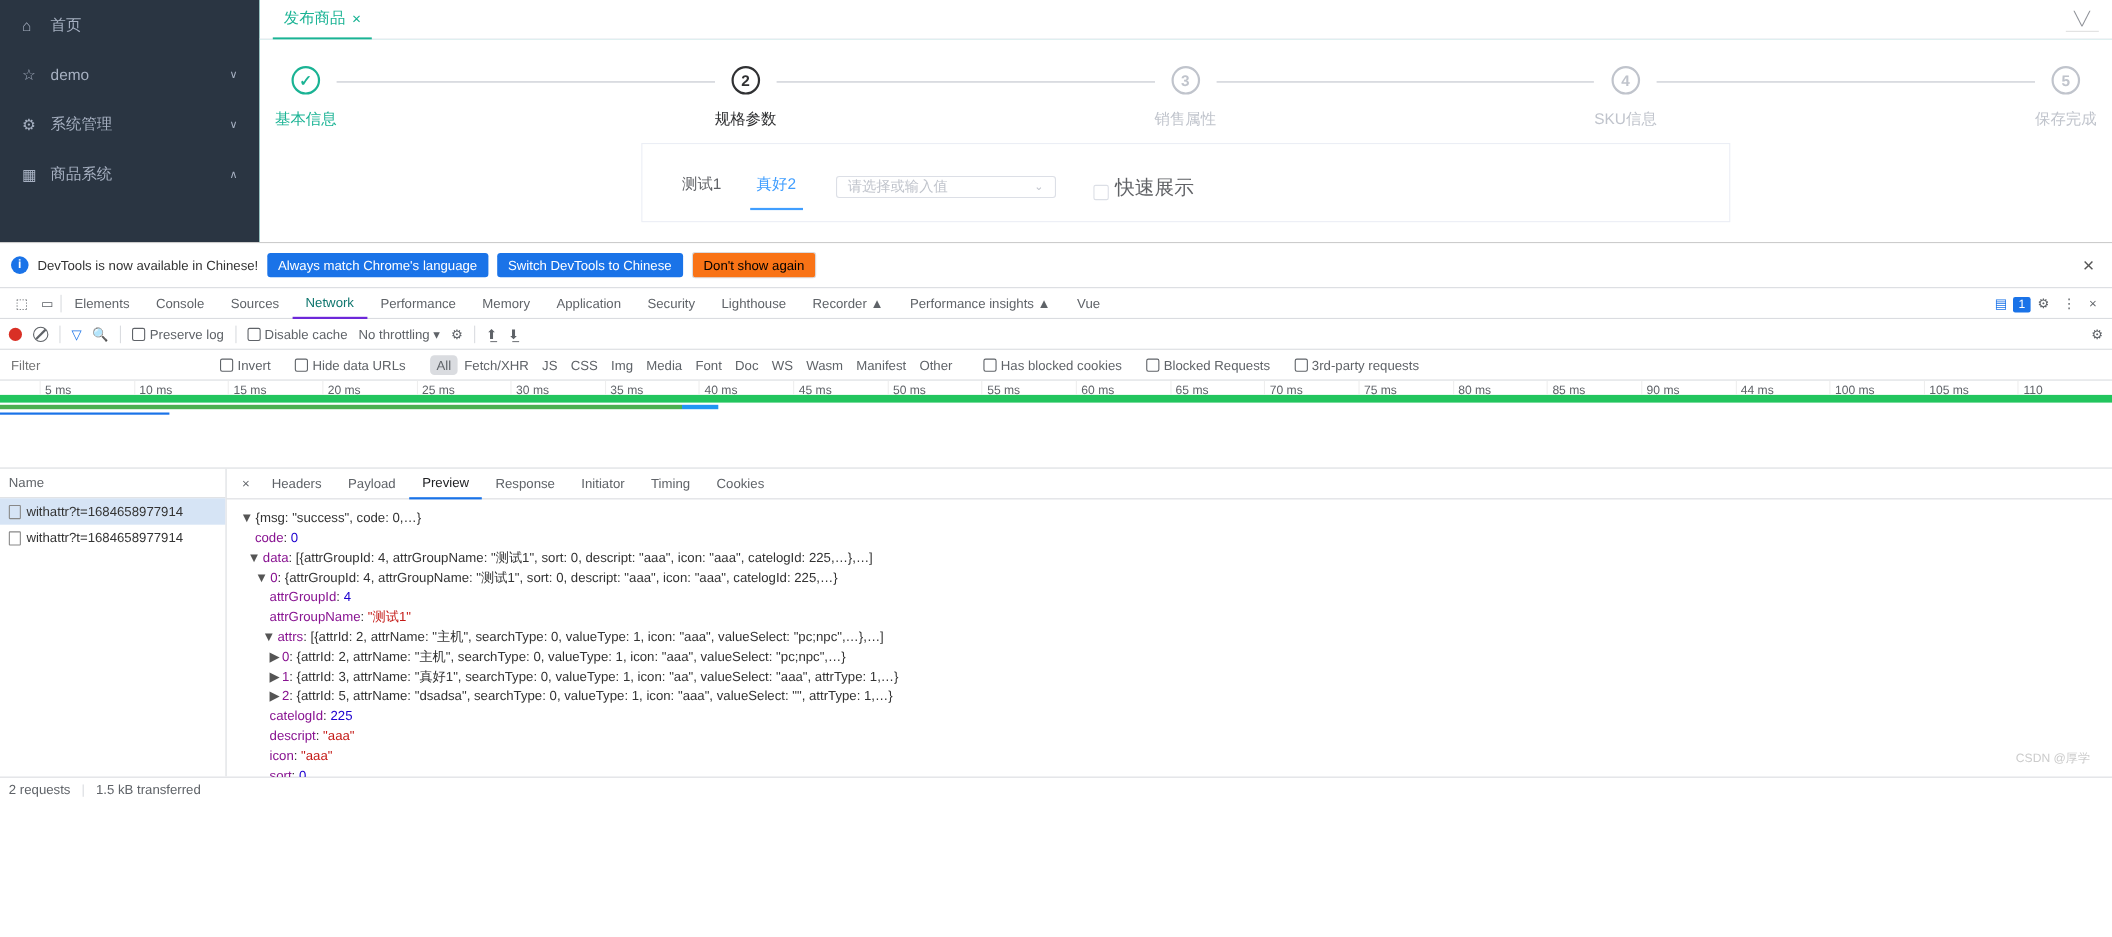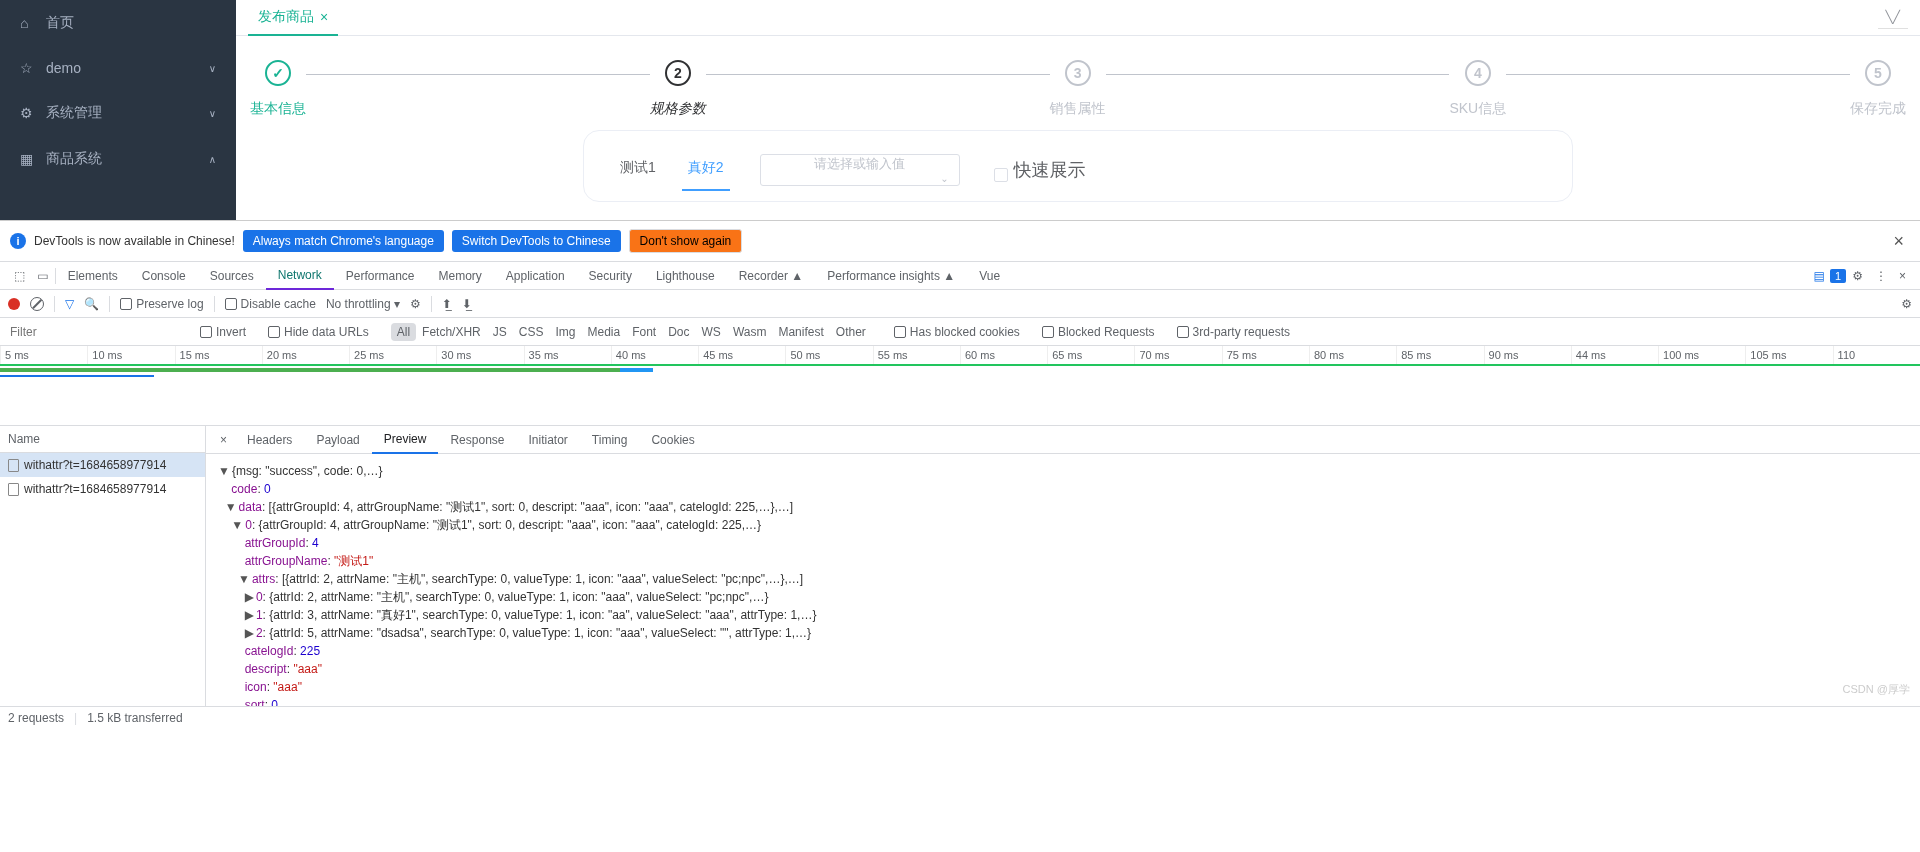--- a/index.html
+++ b/index.html
@@ -16,26 +16,26 @@
 .tab-collapse { margin-left: auto; color: #909399; padding: 4px 8px; border-bottom: 1px solid #e0e0e0; font-size: 12px; }
 .content { flex: 1; padding: 14px; background: #fff; margin: 0; }
 .steps { display: flex; align-items: center; padding: 10px 0 12px 0; }
 .step { display: flex; flex-direction: column; align-items: center; position: relative; }
 .step-line { flex: 1; height: 1px; background: #c0c4cc; margin-top: -30px; }
 .step-circle { width: 26px; height: 26px; border-radius: 50%; border: 2px solid #c0c4cc; display: flex; align-items: center; justify-content: center; font-size: 14px; color: #c0c4cc; font-weight: 600; }
 .step.done .step-circle { border-color: #1ab394; color: #1ab394; }
 .step.active .step-circle { border-color: #303133; color: #303133; }
 .step-label { margin-top: 14px; font-size: 14px; color: #c0c4cc; }
 .step.done .step-label { color: #1ab394; }
-.step.active .step-label { color: #303133; font-weight: 500; font-style: italic; }
-.form-panel { margin: 0 auto; width: 990px; border: 1px solid #ebeef5; border-radius: 16px; padding: 18px 30px 10px 30px; }
+.step.active .step-label { color: #303133; font-weight: 500; }
+.form-panel { margin: 0 auto; width: 990px; border: 1px solid #ebeef5; border-radius: 0; padding: 18px 30px 10px 30px; }
 .inner-tabs { display: flex; align-items: center; gap: 20px; }
 .inner-tab { padding: 10px 6px 12px 6px; font-size: 14px; color: #606266; cursor: pointer; border-bottom: 2px solid transparent; }
 .inner-tab.active { color: #409eff; border-bottom-color: #409eff; }
-.select-box { width: 200px; height: 32px; border: 1px solid #dcdfe6; border-radius: 3px; display: flex; align-items: center; padding: 0 10px; color: #c0c4cc; font-size: 13px; margin-left: 10px; flex-direction: column; }
+.select-box { width: 200px; height: 20px; border: 1px solid #dcdfe6; border-radius: 3px; display: flex; align-items: center; padding: 0 10px; color: #c0c4cc; font-size: 13px; margin-left: 10px; }
 .select-box .caret { margin-left: auto; font-size: 10px; }
 .checkbox-group { display: flex; align-items: flex-end; gap: 6px; margin-left: 14px; font-size: 18px; color: #606266; }
 .checkbox-box { width: 14px; height: 14px; border: 1px solid #dcdfe6; border-radius: 2px; }
 
 
 .devtools { border-top: 1px solid #ccc; font-size: 12px; }
 .info-bar { display: flex; align-items: center; padding: 8px 10px; gap: 8px; border-bottom: 1px solid #dadce0; }
 .info-icon { width: 16px; height: 16px; border-radius: 50%; background: #1a73e8; color: #fff; display: inline-flex; align-items: center; justify-content: center; font-size: 11px; font-weight: bold; }
 .btn-blue { background: #1a73e8; color: #fff; padding: 4px 10px; border-radius: 3px; border: none; cursor: pointer; font-size: 12px; }
 .btn-plain { padding: 4px 10px; border-radius: 3px; border: 1px solid #dadce0; background: #f97316; cursor: pointer; font-size: 12px; }
@@ -51,42 +51,42 @@
 .stop-icon { width: 14px; height: 14px; border: 1.5px solid #5f6368; border-radius: 50%; position: relative; }
 .stop-icon::after { content: ''; width: 12px; height: 1.5px; background: #5f6368; position: absolute; top: 5px; left: 0; transform: rotate(-45deg); }
 .divider { width: 1px; height: 16px; background: #dadce0; }
 .dt-filterbar { display: flex; align-items: center; border-bottom: 1px solid #dadce0; height: 28px; padding: 0 8px; gap: 22px; }
 .filter-input { border: none; outline: none; width: 170px; font-size: 12px; color: #5f6368; padding: 2px; }
 .chk { display: flex; align-items: center; gap: 4px; color: #5f6368; }
 .chk-box { width: 12px; height: 12px; border: 1px solid #5f6368; border-radius: 2px; }
 .type-pill { padding: 2px 6px; border-radius: 4px; color: #5f6368; cursor: pointer; }
 .type-pill.active { background: #dadce0; }
 .timeline { border-bottom: 1px solid #dadce0; height: 80px; position: relative; }
-.timeline-ruler { display: flex; height: 20px; border-bottom: 2px solid #22c55e; }
+.timeline-ruler { display: flex; height: 20px; border-bottom: 7px solid #22c55e; padding-left: 36px; }
 .timeline-tick { flex: 1; font-size: 11px; color: #5f6368; padding: 3px 0 0 4px; border-left: 1px solid #eee; }
 .timeline-bar { position: absolute; top: 22px; left: 0; width: 34%; height: 4px; background: linear-gradient(90deg, #4caf50 0%, #4caf50 95%, #2196f3 95%); }
 .timeline-blue { position: absolute; top: 29px; left: 0; width: 8%; height: 2px; background: #1a73e8; }
 .split { display: flex; height: 280px; overflow: hidden; }
 .req-list { width: 206px; border-right: 1px solid #dadce0; overflow-y: auto; }
 .req-header { padding: 6px 8px; border-bottom: 1px solid #dadce0; color: #5f6368; font-weight: 500; }
 .req-item { padding: 5px 8px; display: flex; align-items: center; gap: 5px; cursor: pointer; }
 .req-item.sel { background: #d6e4f5; }
 .file-icon { width: 11px; height: 13px; border: 1px solid #888; border-radius: 1px; display: inline-block; }
 .detail { flex: 1; display: flex; flex-direction: column; }
 .detail-tabs { display: flex; align-items: center; border-bottom: 1px solid #dadce0; height: 28px; padding: 0 6px; gap: 0; }
 .detail-tab { padding: 6px 12px; color: #5f6368; cursor: pointer; }
 .detail-tab.active { color: #202124; border-bottom: 2px solid #1a73e8; }
 .close-x { padding: 4px 8px; cursor: pointer; color: #5f6368; }
 .json-view { padding: 8px 12px; font-family: Menlo, Consolas, monospace; font-size: 12px; overflow: auto; line-height: 1.5; white-space: pre; }
 .json-view .tri { color: #555; cursor: pointer; user-select: none; margin-right: 2px; }
 .json-view .key { color: #881391; }
 .json-view .str { color: #c41a16; }
 .json-view .num { color: #1c00cf; }
 .status-bar { border-top: 1px solid #dadce0; padding: 4px 8px; color: #5f6368; display: flex; gap: 10px; }
-.watermark { position: fixed; right: 10px; bottom: 155px; font-size: 11px; color: #ccc; }
+.watermark { position: fixed; right: 20px; bottom: 155px; font-size: 11px; color: #ccc; }
 </style>
 </head>
 <body>
 
 <div class="app">
   <div class="sidebar" id="sidebar">
       <div class="sidebar-item">
         <span class="icon">⌂</span>
         <span>首页</span>
       </div>

